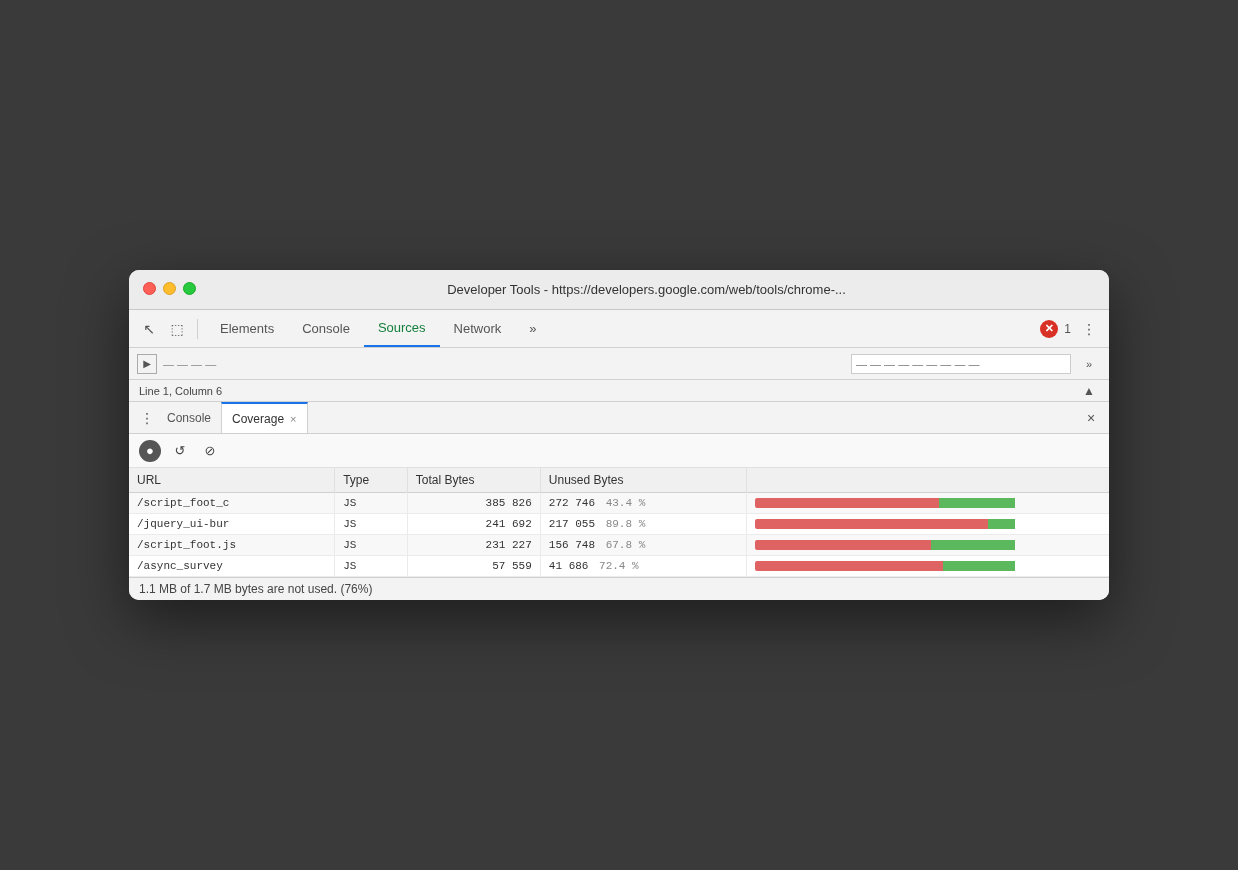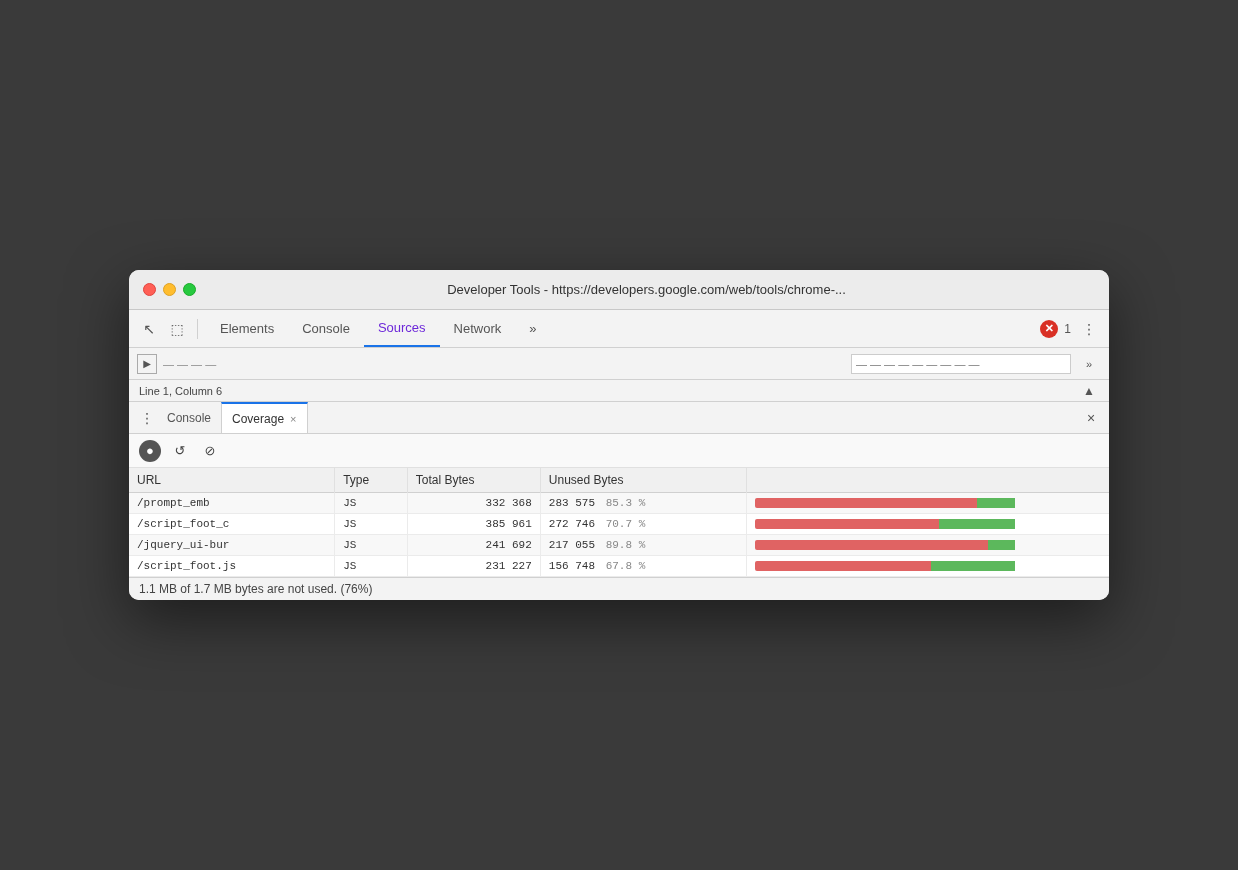--- a/index.html
+++ b/index.html
@@ -17,21 +17,21 @@
       border-radius: 10px;
       box-shadow: 0 20px 60px rgba(0,0,0,0.5);
       overflow: hidden;
     }
     
     .title-bar {
       background: #ececec;
       border-bottom: 1px solid #c8c8c8;
       padding: 12px 14px;
       display: flex;
-      align-items: center;
+      align-items: flex-start;
       gap: 2px;
     }
     .traffic-lights {
       display: flex;
       gap: 7px;
       align-items: center;
     }
     .light {
       width: 13px;
       height: 13px;
@@ -86,21 +86,21 @@
       height: 100%;
       display: flex;
       align-items: center;
       font-size: 13px;
       color: #555;
       cursor: pointer;
       position: relative;
       white-space: nowrap;
     }
     .tab-item.active {
-      color: #6d28d9;
+      color: #15803d;
       border-bottom: 2px solid #1a73e8;
     }
     .toolbar-right {
       display: flex;
       align-items: center;
       gap: 6px;
       margin-left: auto;
     }
     .error-badge {
       background: #d93025;
@@ -370,42 +370,27 @@
       <thead>
         <tr>
           <th style="width:170px;">URL</th>
           <th style="width:60px;">Type</th>
           <th style="width:110px;">Total Bytes</th>
           <th style="width:170px;margin-left:22px;">Unused Bytes</th>
           <th style="width:280px;"></th>
         </tr>
       </thead>
       <tbody id="coverage-tbody">
-      <tr>
-      <td class="td-url">/prompt_emb</td>
-      <td class="td-type">JS</td>
-      <td class="td-total">332 368</td>
-      <td class="td-unused">
-        <span class="unused-num">283 575</span>
-        <span class="unused-pct">85.3 %</span>
-      </td>
-      <td class="bar-cell">
-        <div class="bar-container">
-          <div class="bar-red" style="width:222px;"></div>
-          <div class="bar-green" style="width:38px;"></div>
-        </div>
-      </td>
-    </tr>
           <tr>
       <td class="td-url">/script_foot_c</td>
       <td class="td-type">JS</td>
-      <td class="td-total">385 961</td>
+      <td class="td-total">385 826</td>
       <td class="td-unused">
         <span class="unused-num">272 746</span>
-        <span class="unused-pct">70.7 %</span>
+        <span class="unused-pct">43.4 %</span>
       </td>
       <td class="bar-cell">
         <div class="bar-container">
           <div class="bar-red" style="width:184px;"></div>
           <div class="bar-green" style="width:76px;"></div>
         </div>
       </td>
     </tr>
           <tr>
       <td class="td-url">/jquery_ui-bur</td>
@@ -430,20 +415,35 @@
         <span class="unused-num">156 748</span>
         <span class="unused-pct">67.8 %</span>
       </td>
       <td class="bar-cell">
         <div class="bar-container">
           <div class="bar-red" style="width:176px;"></div>
           <div class="bar-green" style="width:84px;"></div>
         </div>
       </td>
     </tr>
+          <tr>
+      <td class="td-url">/async_survey</td>
+      <td class="td-type">JS</td>
+      <td class="td-total">57 559</td>
+      <td class="td-unused">
+        <span class="unused-num">41 686</span>
+        <span class="unused-pct">72.4 %</span>
+      </td>
+      <td class="bar-cell">
+        <div class="bar-container">
+          <div class="bar-red" style="width:188px;"></div>
+          <div class="bar-green" style="width:72px;"></div>
+        </div>
+      </td>
+    </tr>
         </tbody>
     </table>
   </div>
 
   <div class="footer-bar">
     <span>1.1 MB of 1.7 MB bytes are not used. (76%)</span>
   </div>
 </div>
 
 </body></html>

